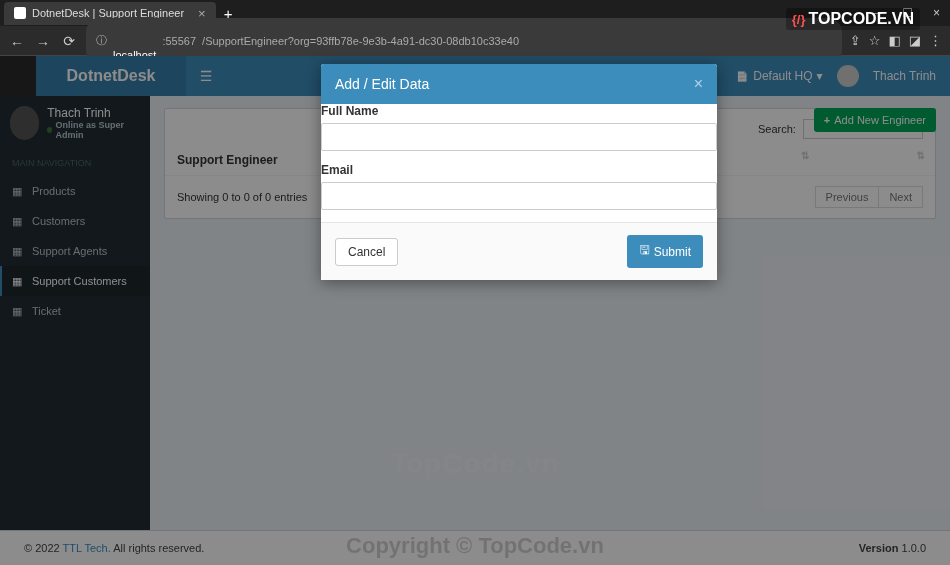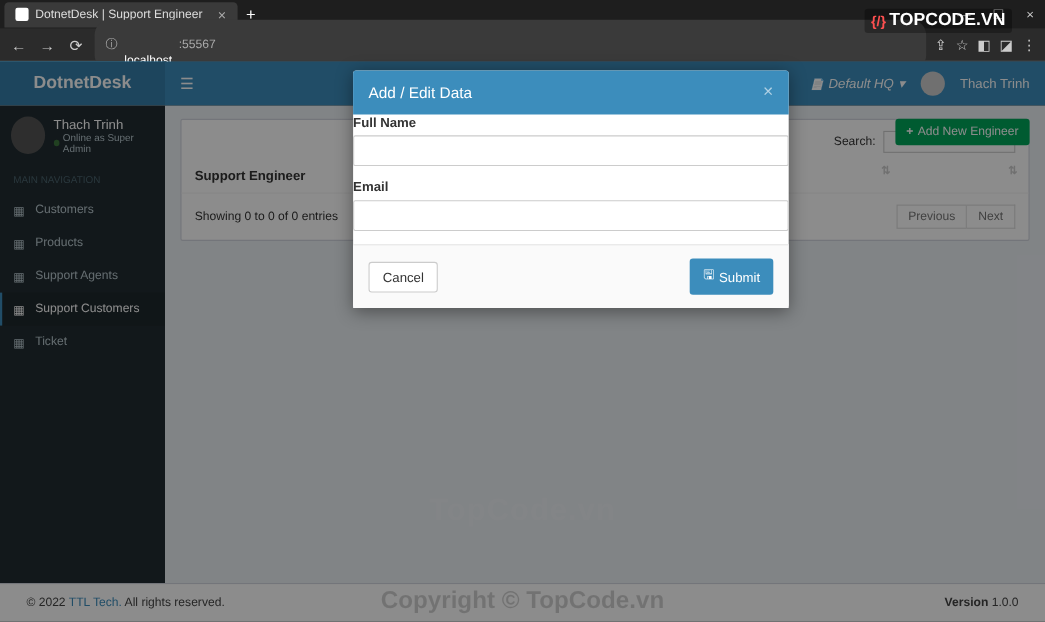--- a/index.html
+++ b/index.html
@@ -22,35 +22,35 @@
 .url-text { color: #fff; margin-top: 28px; }
 .url-path { color: #aaa; }
 .nav-right { display: flex; gap: 8px; color: #ccc; font-size: 13px; }
 .nav-right span { cursor: pointer; }
 
 .watermark-topcode { position: absolute; top: 8px; right: 30px; z-index: 1; color: #fff; font-weight: bold; font-size: 16px; background: rgba(0,0,0,0.3); padding: 2px 6px; border-radius: 3px; display:flex; align-items:center; gap:3px;}
 .watermark-topcode::before { content:"{/}"; color:#ff5050; font-size:13px;}
 
 
 .app { position: relative; height: 509px; display: flex; flex-direction: column; }
-.topbar { height: 40px; background: #3c8dbc; display: flex; align-items: center; color: #fff; }
+.topbar { height: 40px; background: #3c8dbc; display: flex; align-items: center; color: #fff; margin-left: 36px; }
 .brand { width: 150px; background: #367fa9; color: #fff; font-weight: bold; font-size: 16px; text-align: center; line-height: 40px; height: 40px; }
 .toggle { width: 40px; text-align: center; font-size: 14px; cursor: pointer; }
 .topbar-right { margin-left: auto; display: flex; align-items: center; gap: 14px; padding-right: 14px; font-size: 12px; }
-.default-hq { display: flex; align-items: center; gap: 4px; cursor: pointer; font-style: italic; }
+.default-hq { display: flex; align-items: center; gap: 4px; cursor: pointer; }
 .avatar-sm { width: 22px; height: 22px; border-radius: 50%; background: #ccc; }
 
 .body-wrap { flex: 1; display: flex; background: #ecf0f5; position: relative; }
 
 
 .sidebar { width: 150px; background: #222d32; color: #b8c7ce; font-size: 11px; display: flex; flex-direction: column; }
 .user-panel { padding: 10px; display: flex; align-items: center; gap: 8px; }
 .avatar-md { width: 34px; height: 34px; border-radius: 50%; background: #555; }
 .user-name { color: #fff; font-size: 12px; font-weight: 500; }
-.user-status { font-size: 9px; color: #b8c7ce; display: flex; align-items: center; gap: 3px; }
+.user-status { font-size: 9px; color: #b8c7ce; display: flex; align-items: center; gap: 3px; font-weight: bold; }
 .status-dot { width: 6px; height: 6px; border-radius: 50%; background: #3c763d; }
 .nav-header { padding: 8px 12px; color: #4b646f; font-size: 9px; text-transform: uppercase; }
 .nav-item { padding: 9px 12px; display: flex; align-items: center; gap: 8px; cursor: pointer; color:#b8c7ce; }
 .nav-item.active { background: #1e282c; color: #fff; border-left: 2px solid #3c8dbc; padding-left: 10px; }
 .nav-icon { width: 12px; height: 12px; display: inline-block; }
 
 
 .content { flex: 1; padding: 12px 14px 0 14px; position: relative; }
 .panel { background: #fff; border: 1px solid #d2d6de; border-radius: 2px; }
 .btn-add { margin-left: auto; background: #00a65a; color: #fff; border: none; padding: 6px 10px; font-size: 11px; border-radius: 3px; cursor: pointer; display: flex; align-items: center; gap: 4px; position:absolute; top:12px; right:14px; z-index:1;}
@@ -110,20 +110,21 @@
     </div>
   </div>
   <div class="nav-bar">
     <span class="nav-btn">←</span>
     <span class="nav-btn">→</span>
     <span class="nav-btn">⟳</span>
     <div class="url-bar">
       <span class="url-info">ⓘ</span>
       <span class="url-text">localhost</span>
         <span class="url-path">:55567</span>
+        <span class="url-path">/SupportEngineer?org=93ffb78e-9e3b-4a91-dc30-08db10c33e40</span>
     </div>
     <div class="nav-right">
       <span>⇪</span>
       <span>☆</span>
       <span>◧</span>
       <span>◪</span>
       <span>⋮</span>
     </div>
   </div>
 </div>
@@ -157,25 +158,25 @@
           <div class="user-name">Thach Trinh</div>
           <div class="user-status">
             <span class="status-dot"></span>
             <span>Online as Super Admin</span>
           </div>
         </div>
       </div>
       <div class="nav-header">MAIN NAVIGATION</div>
       <div class="nav-item">
           <span class="nav-icon icon-th"></span>
+          <span>Products</span>
+        </div>
+      <div class="nav-item">
+          <span class="nav-icon icon-th"></span>
           <span>Customers</span>
-        </div>
-      <div class="nav-item">
-          <span class="nav-icon icon-th"></span>
-          <span>Products</span>
         </div>
       <div class="nav-item">
           <span class="nav-icon icon-th"></span>
           <span>Support Agents</span>
         </div>
       <div class="nav-item active">
           <span class="nav-icon icon-th"></span>
           <span>Support Customers</span>
         </div>
       <div class="nav-item">

